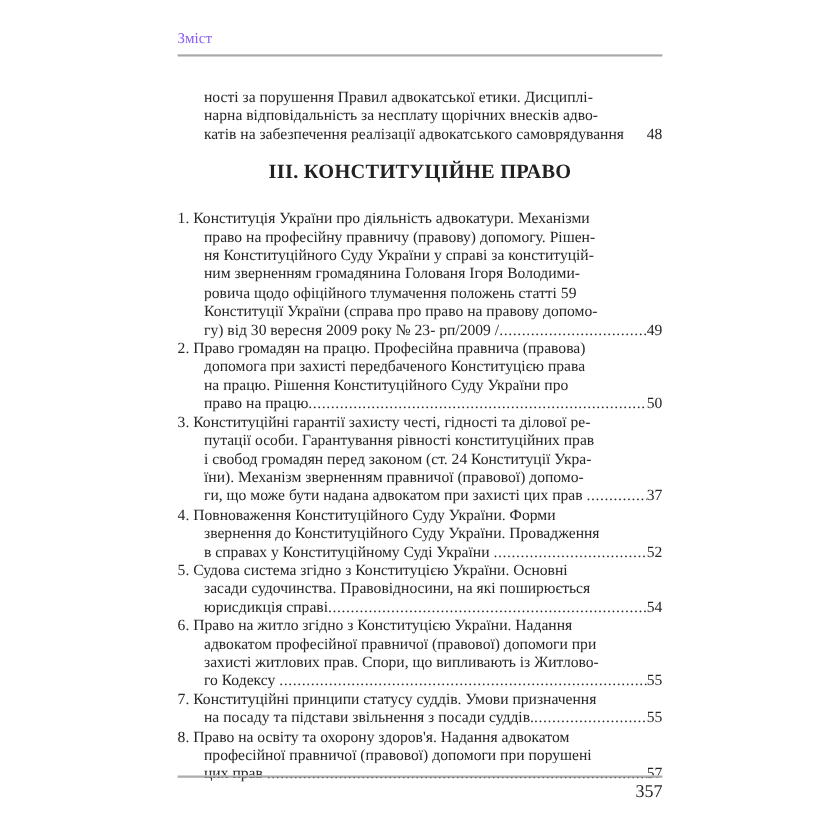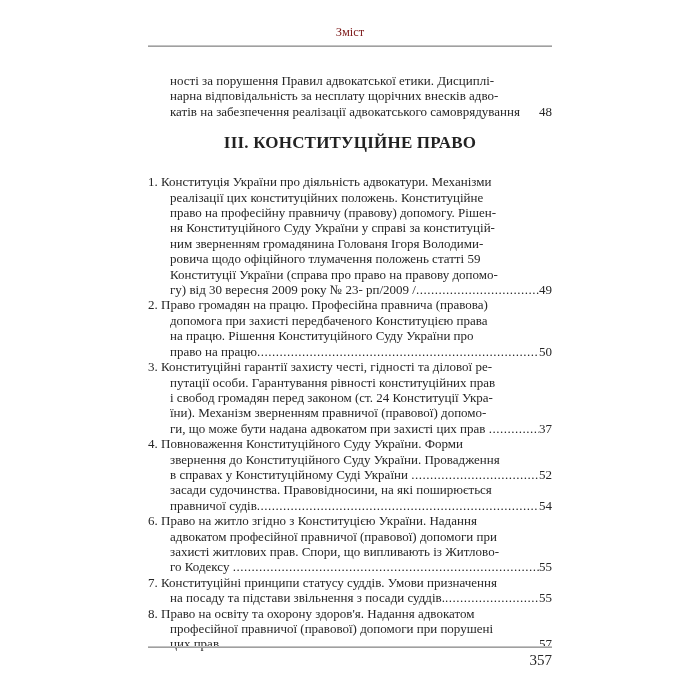--- a/index.html
+++ b/index.html
@@ -15,24 +15,24 @@
     font-family: "Liberation Serif", serif;
     color: #262626;
     overflow: hidden;
   }
   .content {
     width: 404px;
     margin: 0 auto;
     padding-top: 25px;
   }
   .toc-header {
-    text-align: center;
+    text-align: left;
     font-size: 12.5px;
     line-height: 15px;
-    color: #7f1d1d;
+    color: #8b5cf6;
   }
   .rule {
     height: 2px;
     background: linear-gradient(to bottom, #d4d4d4, #8e8e8e);
     margin-top: 5px;
   }
   .continuation {
     margin-top: 26px;
   }
   .line {
@@ -110,23 +110,20 @@
       </div>
 
     <div class="section-heading">ІІІ. КОНСТИТУЦІЙНЕ ПРАВО</div>
 
     <div class="toc-items">
         <div>
           <div class="line">
             <span class="t">1. Конституція України про діяльність адвокатури. Механізми</span>
           </div>
           <div class="line cont">
-            <span class="t">реалізації цих конституційних положень. Конституційне</span>
-          </div>
-          <div class="line cont">
             <span class="t">право на професійну правничу (правову) допомогу. Рішен-</span>
           </div>
           <div class="line cont">
             <span class="t">ня Конституційного Суду України у справі за конституцій-</span>
           </div>
           <div class="line cont">
             <span class="t">ним зверненням громадянина Голованя Ігоря Володими-</span>
           </div>
           <div class="line cont">
             <span class="t">ровича щодо офіційного тлумачення положень статті 59</span>
@@ -182,25 +179,28 @@
           <div class="line cont">
             <span class="t">звернення до Конституційного Суду України. Провадження</span>
           </div>
           <div class="line cont">
             <span class="t">в справах у Конституційному Суді України </span>
             <span class="fill dots"></span>
             <span class="pg">52</span>
           </div>
         </div>
         <div>
+          <div class="line">
+            <span class="t">5. Судова система згідно з Конституцією України. Основні</span>
+          </div>
           <div class="line cont">
             <span class="t">засади судочинства. Правовідносини, на які поширюється</span>
           </div>
           <div class="line cont">
-            <span class="t">правничої судів</span>
+            <span class="t">юрисдикція справі</span>
             <span class="fill dots"></span>
             <span class="pg">54</span>
           </div>
         </div>
         <div>
           <div class="line">
             <span class="t">6. Право на житло згідно з Конституцією України. Надання</span>
           </div>
           <div class="line cont">
             <span class="t">адвокатом професійної правничої (правової) допомоги при</span>

